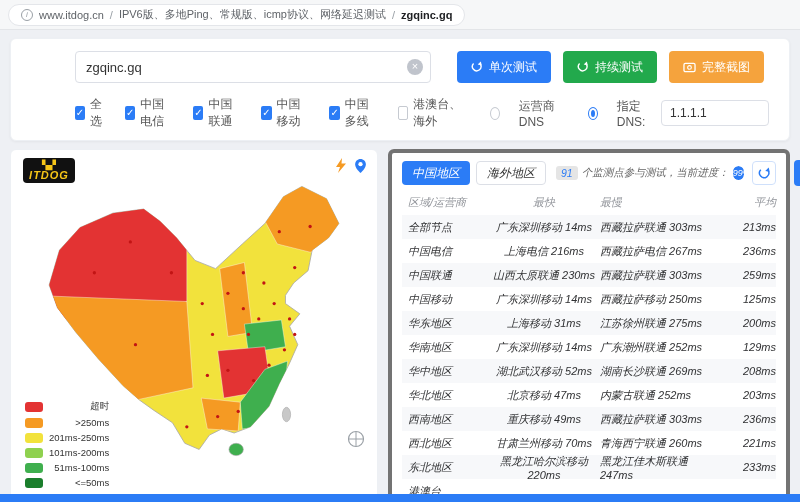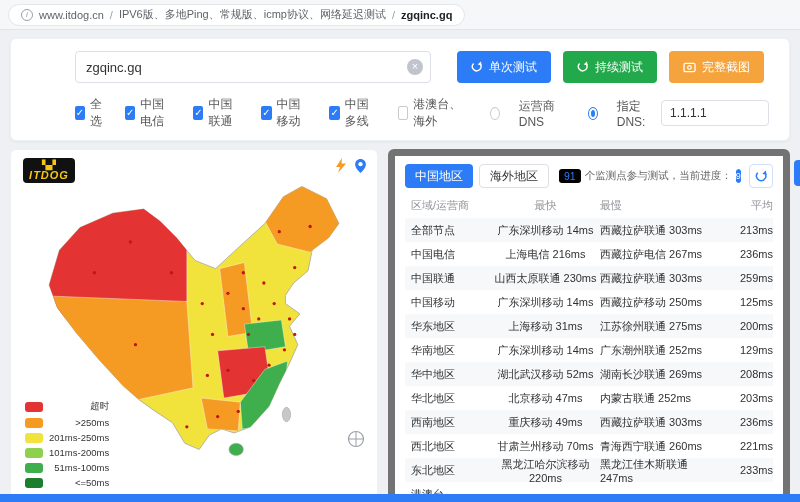--- a/index.html
+++ b/index.html
@@ -41,27 +41,27 @@
   .itdog-logo { position:absolute; top:8px; left:12px; width:52px; background:#111; border-radius:4px; padding:3px 0 2px; text-align:center; }
   .itdog-logo .dog { font-size:9px; color:#f5c518; line-height:8px; }
   .itdog-logo .brand { color:#f5c518; font-weight:bold; font-style:italic; font-size:11px; letter-spacing:1px; }
   .map-top-icons { position:absolute; top:8px; right:10px; display:flex; gap:6px; align-items:center; }
   .china-map-svg { position:absolute; top:20px; left:4px; }
   .legend { position:absolute; left:14px; bottom:12px; }
   .legend-item { display:flex; align-items:center; gap:6px; font-size:9.5px; color:#333; margin-top:4px;justify-content:space-between; }
   .swatch { width:18px; height:10px; border-radius:3px; display:inline-block; }
   .compass { position:absolute; right:12px; bottom:52px; }
 
-  .results-panel { flex:1; background:#fff; border:7px solid #737373; border-radius:6px; padding:8px 10px 0 10px; overflow:hidden; }
+  .results-panel { flex:1; background:#fff; border:4px solid #737373; border-radius:6px; padding:8px 10px 0 10px; overflow:hidden;font-style:italic; }
   .tabs-row { display:flex; align-items:center; }
   .tab { height:24px; padding:0 10px; font-size:12px; border-radius:4px; display:flex; align-items:center; cursor:pointer; }
   .tab.active { background:#2b7cf6; color:#fff; }
   .tab.inactive { background:#fff; border:1px solid #dcdfe6; color:#333; margin-left:6px; }
   .progress-area { display:flex; align-items:center; gap:4px; margin-left:10px; font-size:10.5px; color:#666; flex:1; }
-  .count-badge { color:#2b7cf6; background:#000000; padding:1px 5px; border-radius:3px; font-size:10.5px; }
+  .count-badge { color:#2b7cf6; background:#e5e5e5; padding:1px 5px; border-radius:3px; font-size:10.5px; }
   .progress { flex:1; max-width:140px; height:14px; background:#ebeef5; border-radius:7px; overflow:hidden; }
   .progress-fill { height:100%; background:#2b7cf6; color:#fff; font-size:9px; text-align:left; line-height:14px; border-radius:7px; }
   .refresh-btn { width:24px; height:24px; border:1px solid #cfe0fb; border-radius:4px; background:#fff; display:flex; align-items:center; justify-content:center; margin-left:8px; cursor:pointer; }
 
   .table-header { display:flex; font-size:11px; color:#909399; height:26px; align-items:center; margin-top:4px; }
   .trow { display:flex; height:24px; align-items:center; font-size:11px; color:#303133; cursor:pointer; }
   .trow.striped { background:#f7f8fa; }
   .c-region { width:86px; padding-left:6px; }
   .c-fast { flex:1.2; text-align:center; }
   .c-slow { flex:1.2; text-align:left; }

